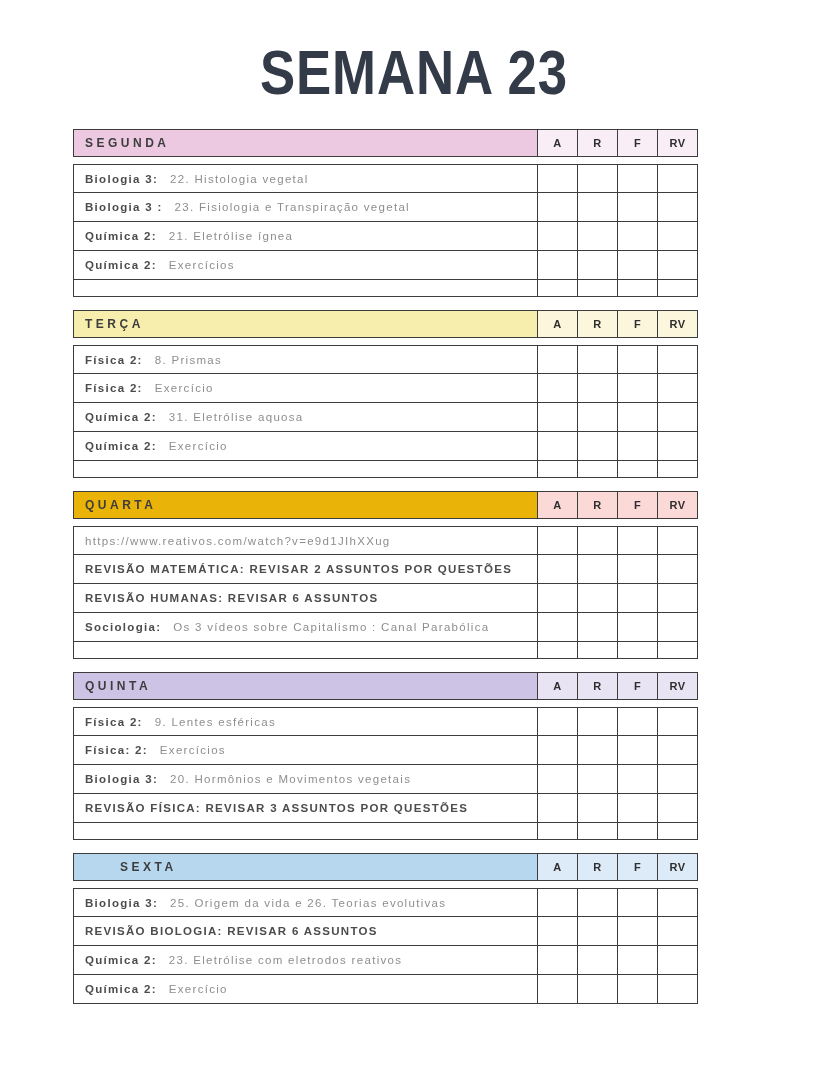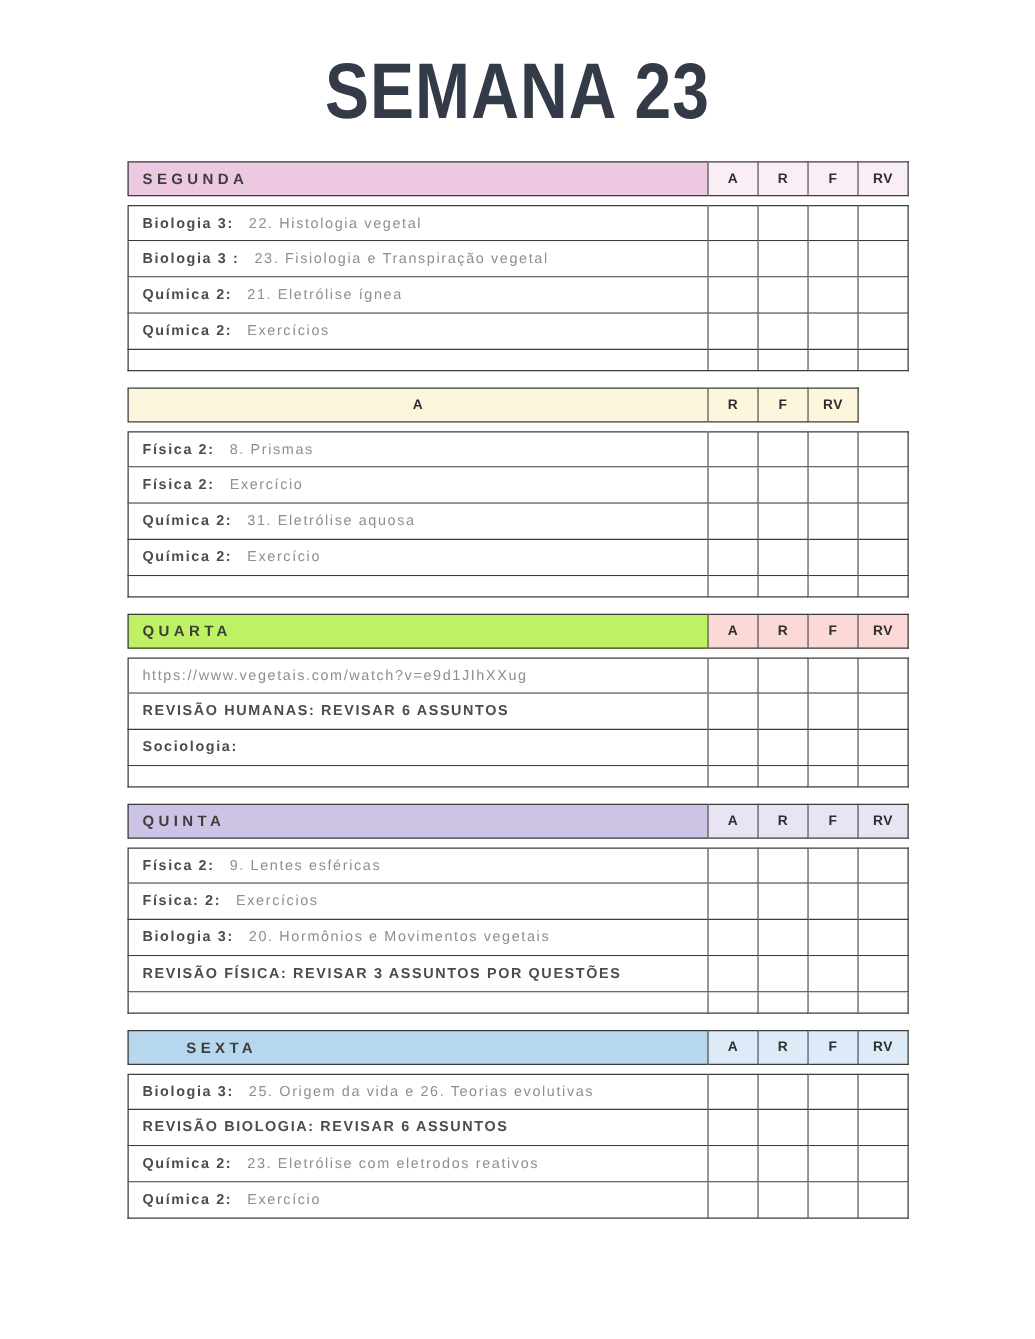--- a/index.html
+++ b/index.html
@@ -11,21 +11,21 @@
   }
   h1.title {
     margin: 38px 0 22px 0;
     text-align: center;
     font-size: 60px;
     font-weight: bold;
     color: #333b48;
     letter-spacing: 1px;
     transform: scaleX(0.88) scaleY(1.05);
   }
-  .schedule { width: 700px; margin-left: 102px; }
+  .schedule { width: 700px; margin-left: 73px; }
   .day-block { margin-bottom: 13px; }
   .row {
     display: grid;
     grid-template-columns: 465px 40px 40px 40px 40px;
   }
   .cell {
     border-right: 1px solid #3c3c3c;
     border-bottom: 1px solid #3c3c3c;
     display: flex;
     align-items: center;
@@ -112,20 +112,23 @@
             <div class="cell desc"></div>
             <div class="cell check"></div>
             <div class="cell check"></div>
             <div class="cell check"></div>
             <div class="cell check"></div>
           </div>
         </div>
       </section>
       <section class="day-block">
         <div class="row header">
+          <div class="cell desc" style="background: rgb(247, 237, 173);">
+            <span class="day-name">TERÇA</span>
+          </div>
           <div class="cell check hdr-letter" style="background: rgb(251, 246, 220);">A</div>
           <div class="cell check hdr-letter" style="background: rgb(251, 246, 220);">R</div>
           <div class="cell check hdr-letter" style="background: rgb(251, 246, 220);">F</div>
           <div class="cell check hdr-letter" style="background: rgb(251, 246, 220);">RV</div>
         </div>
         <div class="day-body">
           <div class="row task">
             <div class="cell desc">
               <span class="label">Física 2:</span>
               <span class="text">8. Prismas</span>
@@ -169,50 +172,60 @@
             <div class="cell desc"></div>
             <div class="cell check"></div>
             <div class="cell check"></div>
             <div class="cell check"></div>
             <div class="cell check"></div>
           </div>
         </div>
       </section>
       <section class="day-block">
         <div class="row header">
-          <div class="cell desc" style="background: #bef264;">
+          <div class="cell desc" style="background: #eab308;">
             <span class="day-name">QUARTA</span>
           </div>
           <div class="cell check hdr-letter" style="background: rgb(251, 217, 215);">A</div>
           <div class="cell check hdr-letter" style="background: rgb(251, 217, 215);">R</div>
           <div class="cell check hdr-letter" style="background: rgb(251, 217, 215);">F</div>
           <div class="cell check hdr-letter" style="background: rgb(251, 217, 215);">RV</div>
         </div>
         <div class="day-body">
           <div class="row task">
             <div class="cell desc">
-              <span class="text">https://www.vegetais.com/watch?v=e9d1JIhXXug</span>
+              <span class="text">https://www.reativos.com/watch?v=e9d1JIhXXug</span>
+            </div>
+            <div class="cell check"></div>
+            <div class="cell check"></div>
+            <div class="cell check"></div>
+            <div class="cell check"></div>
+          </div>
+          <div class="row task">
+            <div class="cell desc">
+              <span class="label">REVISÃO MATEMÁTICA: REVISAR 2 ASSUNTOS POR QUESTÕES</span>
             </div>
             <div class="cell check"></div>
             <div class="cell check"></div>
             <div class="cell check"></div>
             <div class="cell check"></div>
           </div>
           <div class="row task">
             <div class="cell desc">
               <span class="label">REVISÃO HUMANAS: REVISAR 6 ASSUNTOS</span>
             </div>
             <div class="cell check"></div>
             <div class="cell check"></div>
             <div class="cell check"></div>
             <div class="cell check"></div>
           </div>
           <div class="row task">
             <div class="cell desc">
               <span class="label">Sociologia:</span>
+              <span class="text">Os 3 vídeos sobre Capitalismo : Canal Parabólica</span>
             </div>
             <div class="cell check"></div>
             <div class="cell check"></div>
             <div class="cell check"></div>
             <div class="cell check"></div>
           </div>
           <div class="row spacer">
             <div class="cell desc"></div>
             <div class="cell check"></div>
             <div class="cell check"></div>

